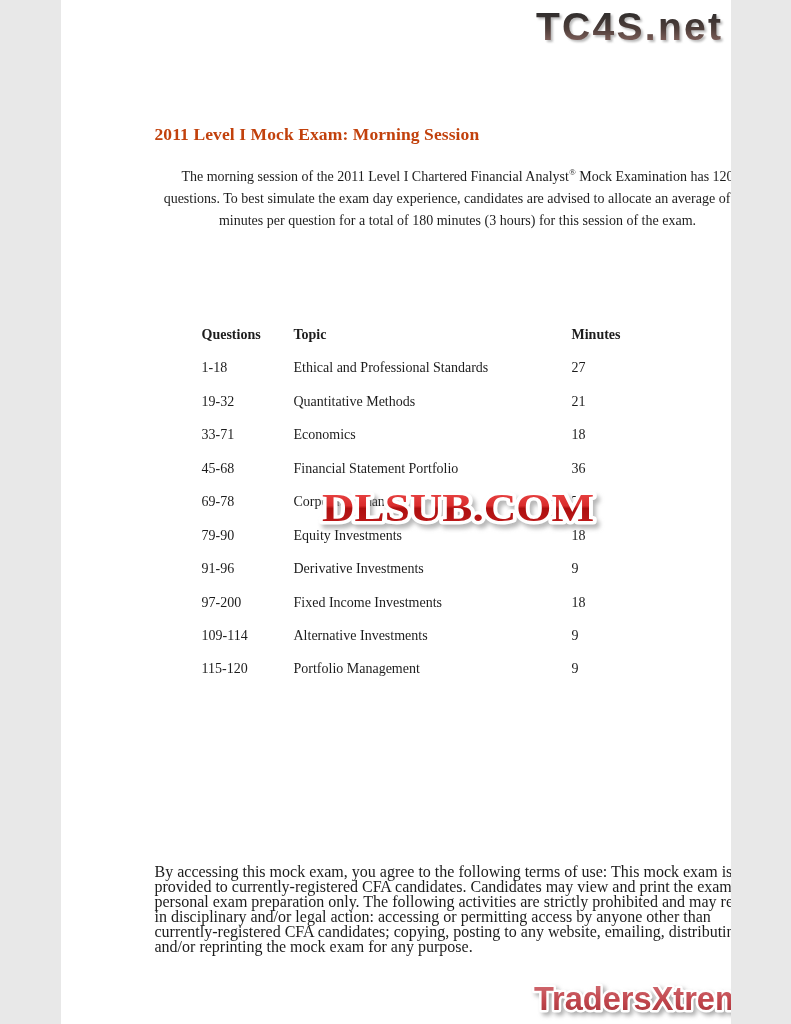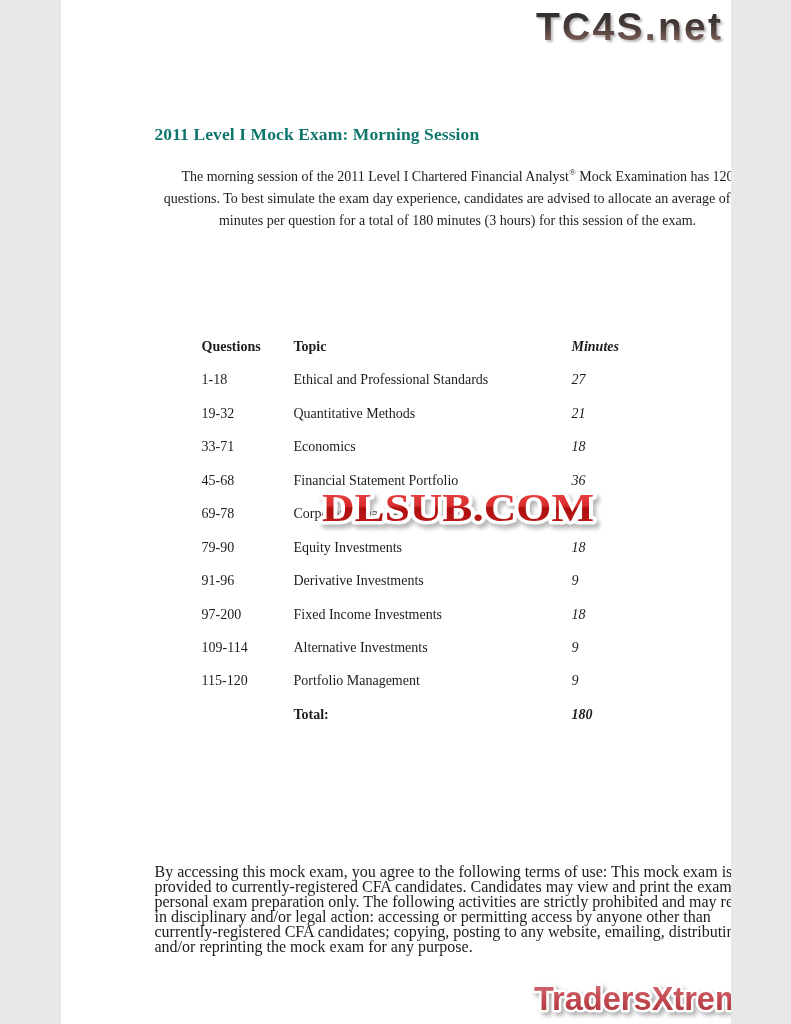--- a/index.html
+++ b/index.html
@@ -45,26 +45,25 @@
   }
   .intro sup { font-size: 9px; vertical-align: 6px; }
 
   
   .schedule {
     position: absolute;
     left: 141px;
     top: 327px;
     width: 470px;
     font-size: 14px;
-    margin-top: 12px;
   }
   .schedule .t-row { position: relative; height: 33.45px; }
   .schedule .c1 { position: absolute; left: 0; top: 0; white-space: nowrap; }
   .schedule .c2 { position: absolute; left: 92px; top: 0; white-space: nowrap; }
-  .schedule .c3 { position: absolute; left: 370px; top: 0; white-space: nowrap; font-style: italic; }
+  .schedule .c3 { position: absolute; left: 370px; top: 0; white-space: nowrap; }
   .schedule .hdr span, .schedule .total-row span { font-weight: bold; }
 
   
   .wm-center {
     position: absolute;
     left: 250px;
     top: 478px;
     filter: drop-shadow(3px 4px 2px rgba(125,125,125,0.55));
   }
 
@@ -97,21 +96,21 @@
         <linearGradient id="gradTop" x1="0" y1="0" x2="0" y2="1">
           <stop offset="0.12" stop-color="#2b2b2b"></stop>
           <stop offset="0.55" stop-color="#4e3e3a"></stop>
           <stop offset="1" stop-color="#97706a"></stop>
         </linearGradient>
       </defs>
       <text x="192" y="38" text-anchor="end" font-family="Liberation Sans, sans-serif" font-weight="bold" font-size="39" letter-spacing="-1" textLength="184" fill="url(#gradTop)">TC4S.net</text>
     </svg>
   </div>
 
-  <h1 class="doc-title" style="color:#0f766e;">2011 Level I Mock Exam: Morning Session</h1>
+  <h1 class="doc-title" style="color:#c2410c;">2011 Level I Mock Exam: Morning Session</h1>
 
   <p class="intro"><span>The morning session of the 2011 Level I Chartered Financial Analyst</span><sup>®</sup><span> Mock Examination has 120 questions.  To best simulate the exam day experience, candidates are advised to allocate an average of 1.5 minutes per question for a total of 180 minutes (3 hours) for this session of the exam.</span></p>
 
   <div class="schedule">
 
     <div class="t-row hdr">
       <span class="c1">Questions</span>
       <span class="c2">Topic</span>
       <span class="c3">Minutes</span>
     </div>
@@ -169,24 +168,20 @@
       <span class="c2">Alternative Investments</span>
       <span class="c3">9</span>
     </div>
 
     <div class="t-row">
       <span class="c1">115-120</span>
       <span class="c2">Portfolio Management</span>
       <span class="c3">9</span>
     </div>
 
-    <div class="t-row total-row">
-      <span class="c2">Total:</span>
-      <span class="c3">180</span>
-    </div>
 
   </div>
 
   <div class="wm-center">
     <svg width="294" height="58" viewBox="0 0 294 58">
       <defs>
         <linearGradient id="gradRed" x1="0" y1="0" x2="0" y2="1">
           <stop offset="0" stop-color="#ef4f4f"></stop>
           <stop offset="0.46" stop-color="#da2c2c"></stop>
           <stop offset="0.52" stop-color="#ad0f0f"></stop>

